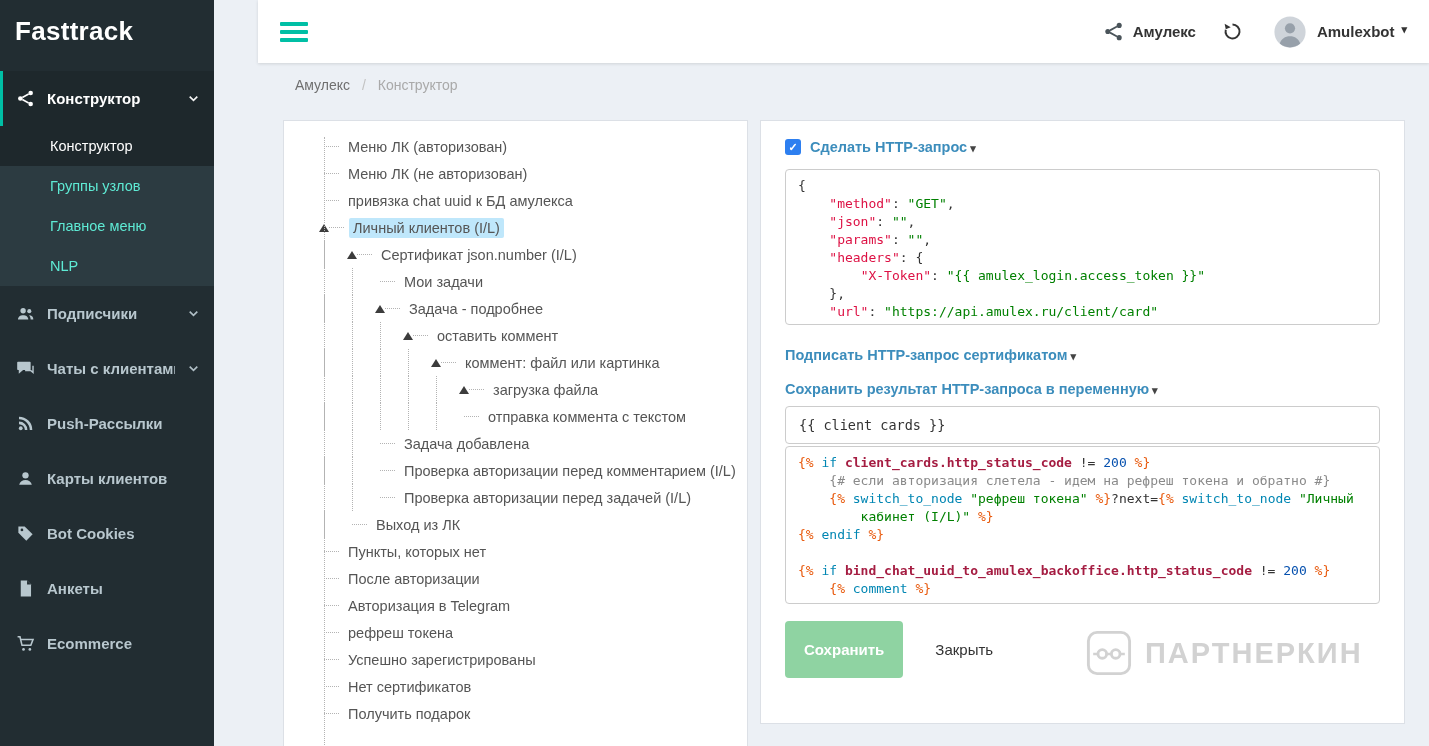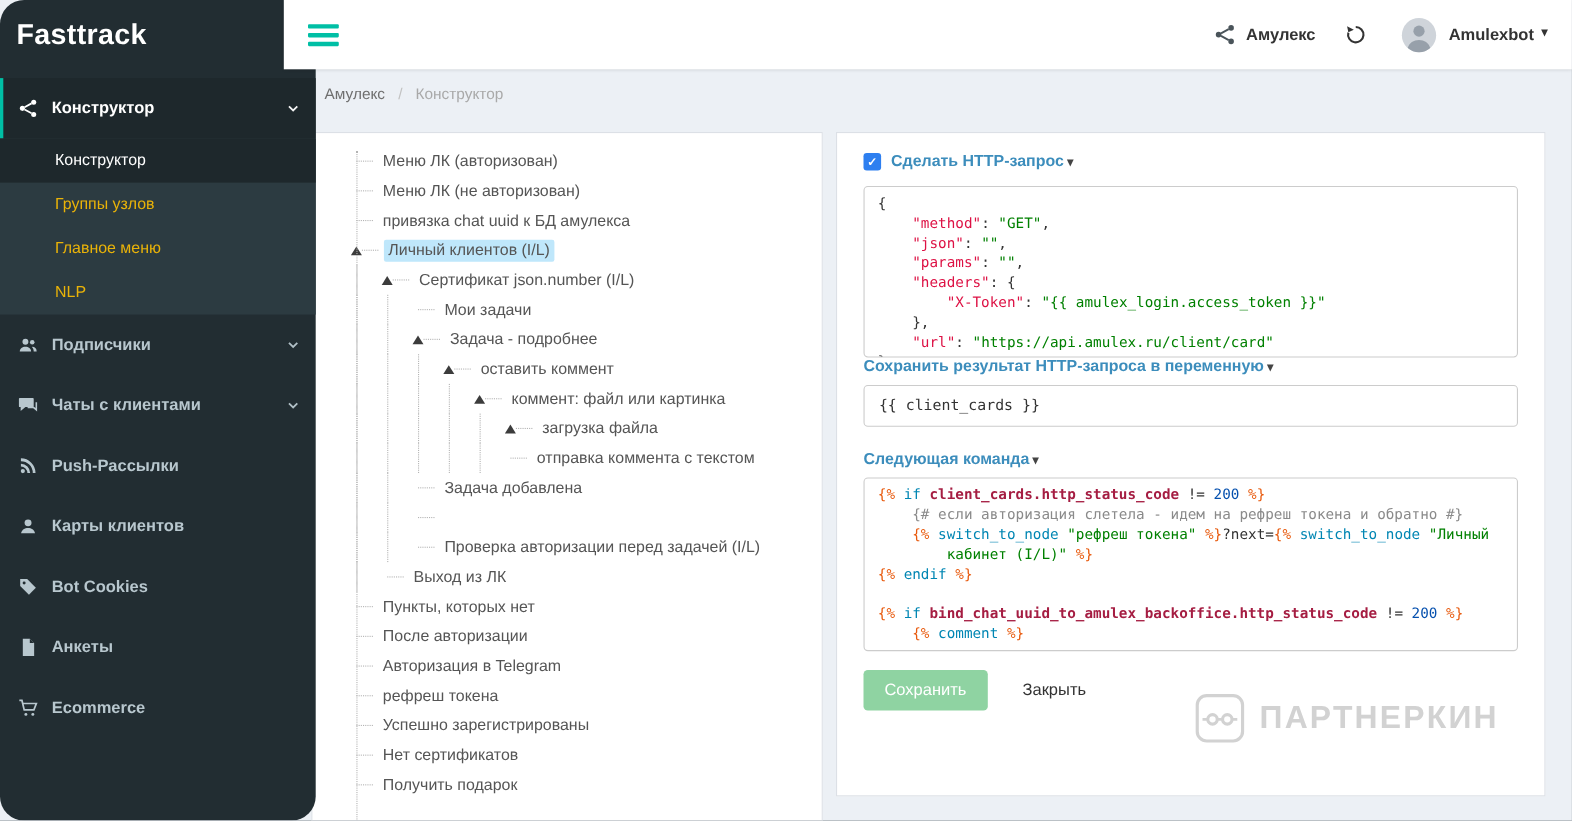--- a/index.html
+++ b/index.html
@@ -1,32 +1,32 @@
 <!DOCTYPE html>
 <html style="--accent: #00bfa5; --link: #3c8dbc; --save: #8fd3a2; --sel: #bfe7fb; --chk: #2d7ff0;"><head>
 <meta charset="utf-8">
 <style>
   *{margin:0;padding:0;box-sizing:border-box;}
   html,body{background:#9aa0a6;}
   body{font-family:"Liberation Sans",sans-serif;}
   .app{position:relative;width:1429px;height:746px;background:#ecf0f5;overflow:hidden;}
 
   
-  .sidebar{position:absolute;left:0;top:0;width:287px;height:100%;background:#222d32;z-index:2;border-radius:22px;}
+  .sidebar{position:absolute;left:0;top:0;width:214px;height:100%;background:#222d32;z-index:2;}
   .logo{height:63px;display:flex;align-items:center;padding:0 15px;color:#fff;font-size:26px;font-weight:600;letter-spacing:.3px;}
   .menu{padding-top:8px;}
   .side-item{display:flex;align-items:center;height:55px;padding:0 14px 0 13px;color:#b8c7ce;font-size:15px;font-weight:600;cursor:pointer;border-left:3px solid transparent;gap:12px;}
   .side-item.active{background:#1e282c;border-left-color:var(--accent,#00bfa5);color:#fff;}
   .side-item .ic{width:19px;height:19px;flex:0 0 19px;display:inline-flex;}
   .side-item .ic svg{width:100%;height:100%;}
   .side-item .lbl{flex:1;white-space:nowrap;overflow:hidden;}
   .side-item .chev{width:13px;height:13px;display:inline-flex;opacity:.95;}
   .side-item .chev svg{width:100%;height:100%;}
   .submenu{background:#2c3b41;}
-  .sub-item{height:40px;display:flex;align-items:center;padding-left:50px;color:#eab308;font-size:14.5px;cursor:pointer;}
+  .sub-item{height:40px;display:flex;align-items:center;padding-left:50px;color:#5eead4;font-size:14.5px;cursor:pointer;}
   .sub-item.active{background:#1e282c;color:#fff;}
 
   
   .topbar{position:absolute;left:258px;top:0;right:0;height:63px;background:#fff;box-shadow:0 1px 3px rgba(0,0,0,.12);display:flex;align-items:center;padding:0 22px;z-index:2;}
   .hamburger{width:28px;cursor:pointer;}
   .hamburger .bar{height:4px;background:var(--accent,#00bfa5);border-radius:1px;margin:4px 0;}
   .topbar-right{margin-left:auto;display:flex;align-items:center;}
   .tb-icon{display:inline-flex;width:21px;height:21px;color:#4a545a;cursor:pointer;}
   .tb-icon svg{width:100%;height:100%;}
   .botname{font-weight:bold;color:#333;font-size:15px;margin:0 26px 0 9px;}
@@ -70,21 +70,21 @@
   .tk-p{color:#333;}
   .tk-k{color:#d14;}
   .tk-s{color:#008000;}
   .tk-t{color:#e8590c;}
   .tk-w{color:#0086b3;}
   .tk-n{color:#a51d42;font-weight:bold;}
   .tk-u{color:#0550ae;}
   .tk-c{color:#8a8a8a;}
   .var-input{display:block;width:100%;height:38px;border:1px solid #ccc;border-radius:4px;padding:0 13px;font-family:"DejaVu Sans Mono",monospace;font-size:13.5px;color:#333;margin-bottom:2px;outline:none;background:#fff;}
   .btn-row{display:flex;align-items:center;gap:20px;margin-top:17px;}
-  .btn-save{background:var(--save,#8fd3a2);color:#fff;font-weight:normal;font-size:15px;font-family:"Liberation Sans",sans-serif;padding:10px 19px;border:none;border-radius:4px;cursor:pointer;}
+  .btn-save{background:var(--save,#8fd3a2);color:#fff;font-weight:bold;font-size:15px;font-family:"Liberation Sans",sans-serif;padding:20px 19px;border:none;border-radius:4px;cursor:pointer;}
   .btn-close{background:transparent;color:#333;font-size:15px;font-family:"Liberation Sans",sans-serif;padding:10px 12px;border:none;cursor:pointer;}
 
   
   .watermark{position:absolute;left:1086px;top:630px;display:flex;align-items:center;gap:13px;z-index:5;pointer-events:none;color:#d2d2d2;}
   .wm-icon{width:46px;height:46px;display:inline-flex;}
   .wm-icon svg{width:100%;height:100%;}
   .wm-text{font-size:29px;font-weight:bold;letter-spacing:2px;}
 </style>
 </head>
 <body>
@@ -326,20 +326,21 @@
             <div class="tree-row">
               <span class="gut"></span>
               <span class="gut"></span>
               <span class="tree-dash"></span>
               <span class="tree-label">Задача добавлена</span>
             </div>
             <div class="tree-row">
               <span class="gut"></span>
               <span class="gut"></span>
               <span class="tree-dash"></span>
+              <span class="tree-label">Проверка авторизации перед комментарием (I/L)</span>
             </div>
             <div class="tree-row">
               <span class="gut"></span>
               <span class="gut"></span>
               <span class="tree-dash"></span>
               <span class="tree-label">Проверка авторизации перед задачей (I/L)</span>
             </div>
             <div class="tree-row">
               <span class="gut"></span>
               <span class="tree-dash"></span>
@@ -390,26 +391,26 @@
           <div class="code-line"><span class="tk-p">    </span><span class="tk-k">"method"</span><span class="tk-p">: </span><span class="tk-s">"GET"</span><span class="tk-p">,</span></div>
           <div class="code-line"><span class="tk-p">    </span><span class="tk-k">"json"</span><span class="tk-p">: </span><span class="tk-s">""</span><span class="tk-p">,</span></div>
           <div class="code-line"><span class="tk-p">    </span><span class="tk-k">"params"</span><span class="tk-p">: </span><span class="tk-s">""</span><span class="tk-p">,</span></div>
           <div class="code-line"><span class="tk-p">    </span><span class="tk-k">"headers"</span><span class="tk-p">: {</span></div>
           <div class="code-line"><span class="tk-p">        </span><span class="tk-k">"X-Token"</span><span class="tk-p">: </span><span class="tk-s">"{{ amulex_login.access_token }}"</span></div>
           <div class="code-line"><span class="tk-p">    },</span></div>
           <div class="code-line"><span class="tk-p">    </span><span class="tk-k">"url"</span><span class="tk-p">: </span><span class="tk-s">"https://api.amulex.ru/client/card"</span></div>
           <div class="code-line"><span class="tk-p">}</span></div>
         </div>
 
+      <div class="sec-label standalone lbl-sign"><span>Подписать HTTP-запрос сертификатом</span><span class="caret2">▾</span></div>
 
       <div class="sec-label standalone lbl-savevar"><span>Сохранить результат HTTP-запроса в переменную</span><span class="caret2">▾</span></div>
 
       <input class="var-input" value="{{ client_cards }}" style="">
 
-      <div class="sec-label standalone lbl-next"><span>Следующая команда</span><span class="caret2">▾</span></div>
 
       <div class="code-box tall" id="next-code">
           <div class="code-line"><span class="tk-t">{%</span><span class="tk-w"> if </span><span class="tk-n">client_cards.http_status_code</span><span class="tk-p"> != </span><span class="tk-u">200</span><span class="tk-t"> %}</span></div>
           <div class="code-line"><span class="tk-c">    {# если авторизация слетела - идем на рефреш токена и обратно #}</span></div>
           <div class="code-line"><span class="tk-p">    </span><span class="tk-t">{%</span><span class="tk-w"> switch_to_node </span><span class="tk-s">"рефреш токена"</span><span class="tk-t"> %}</span><span class="tk-p">?next=</span><span class="tk-t">{%</span><span class="tk-w"> switch_to_node </span><span class="tk-s">"Личный</span></div>
           <div class="code-line"><span class="tk-s">        кабинет (I/L)"</span><span class="tk-t"> %}</span></div>
           <div class="code-line"><span class="tk-t">{%</span><span class="tk-w"> endif </span><span class="tk-t">%}</span></div>
           <div class="code-line"><span class="tk-p"></span></div>
           <div class="code-line"><span class="tk-t">{%</span><span class="tk-w"> if </span><span class="tk-n">bind_chat_uuid_to_amulex_backoffice.http_status_code</span><span class="tk-p"> != </span><span class="tk-u">200</span><span class="tk-t"> %}</span></div>
           <div class="code-line"><span class="tk-p">    </span><span class="tk-t">{%</span><span class="tk-w"> comment </span><span class="tk-t">%}</span></div>

